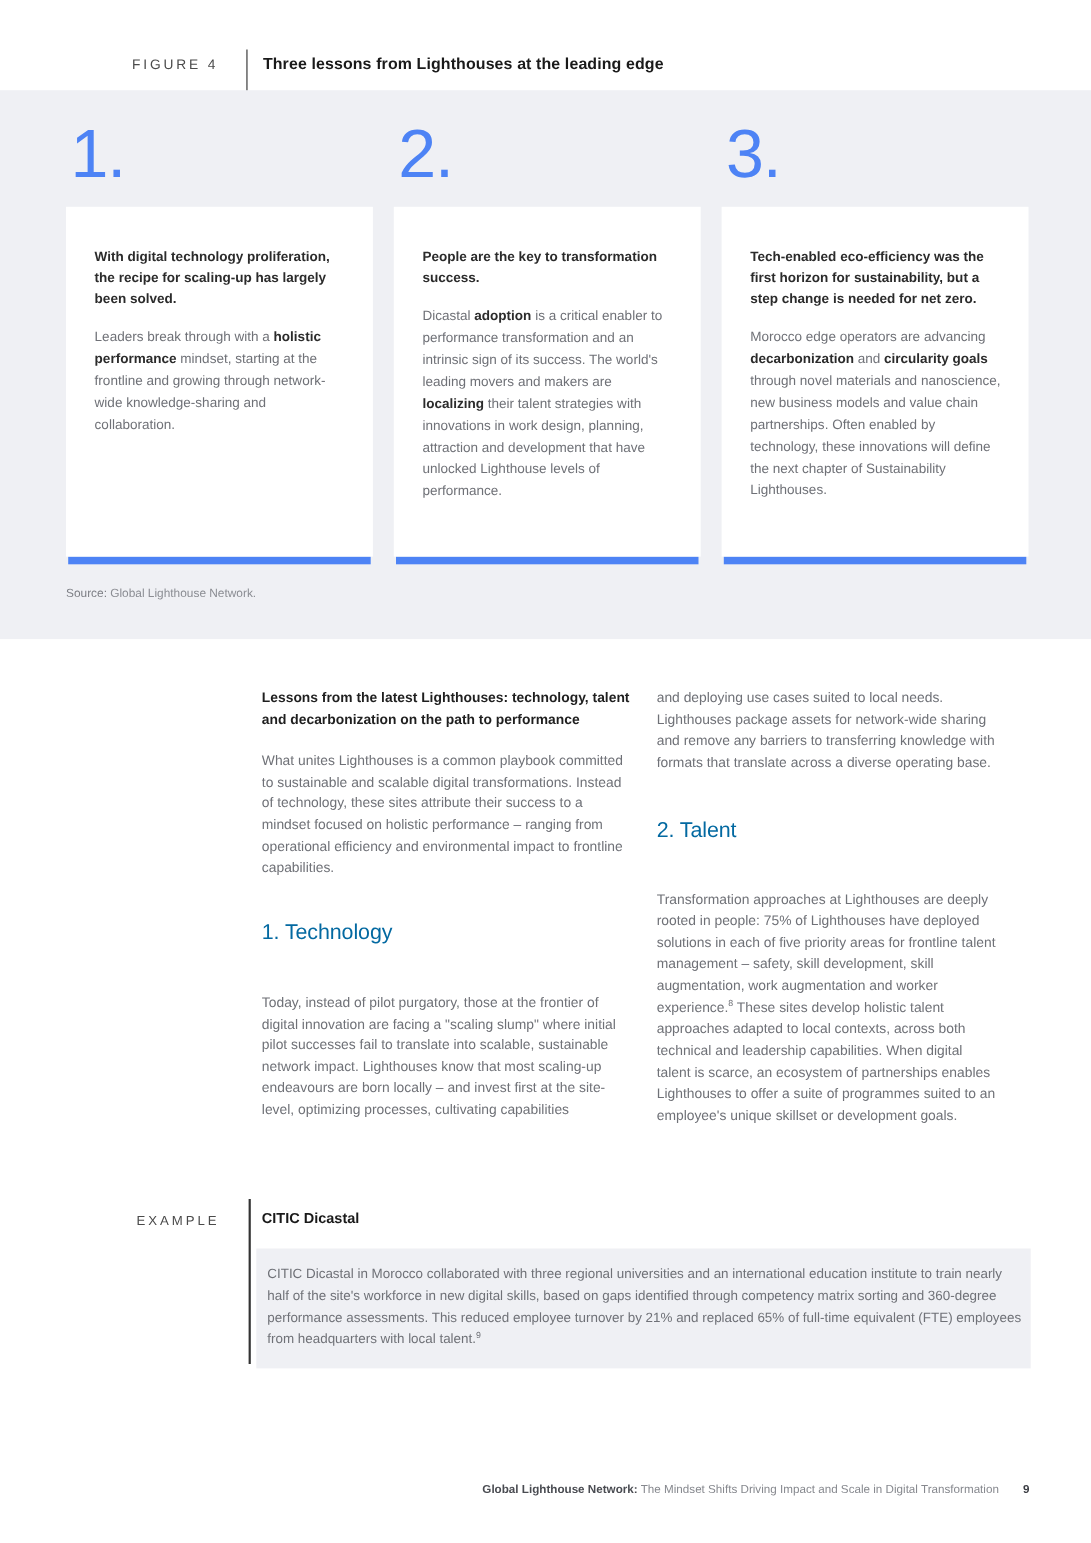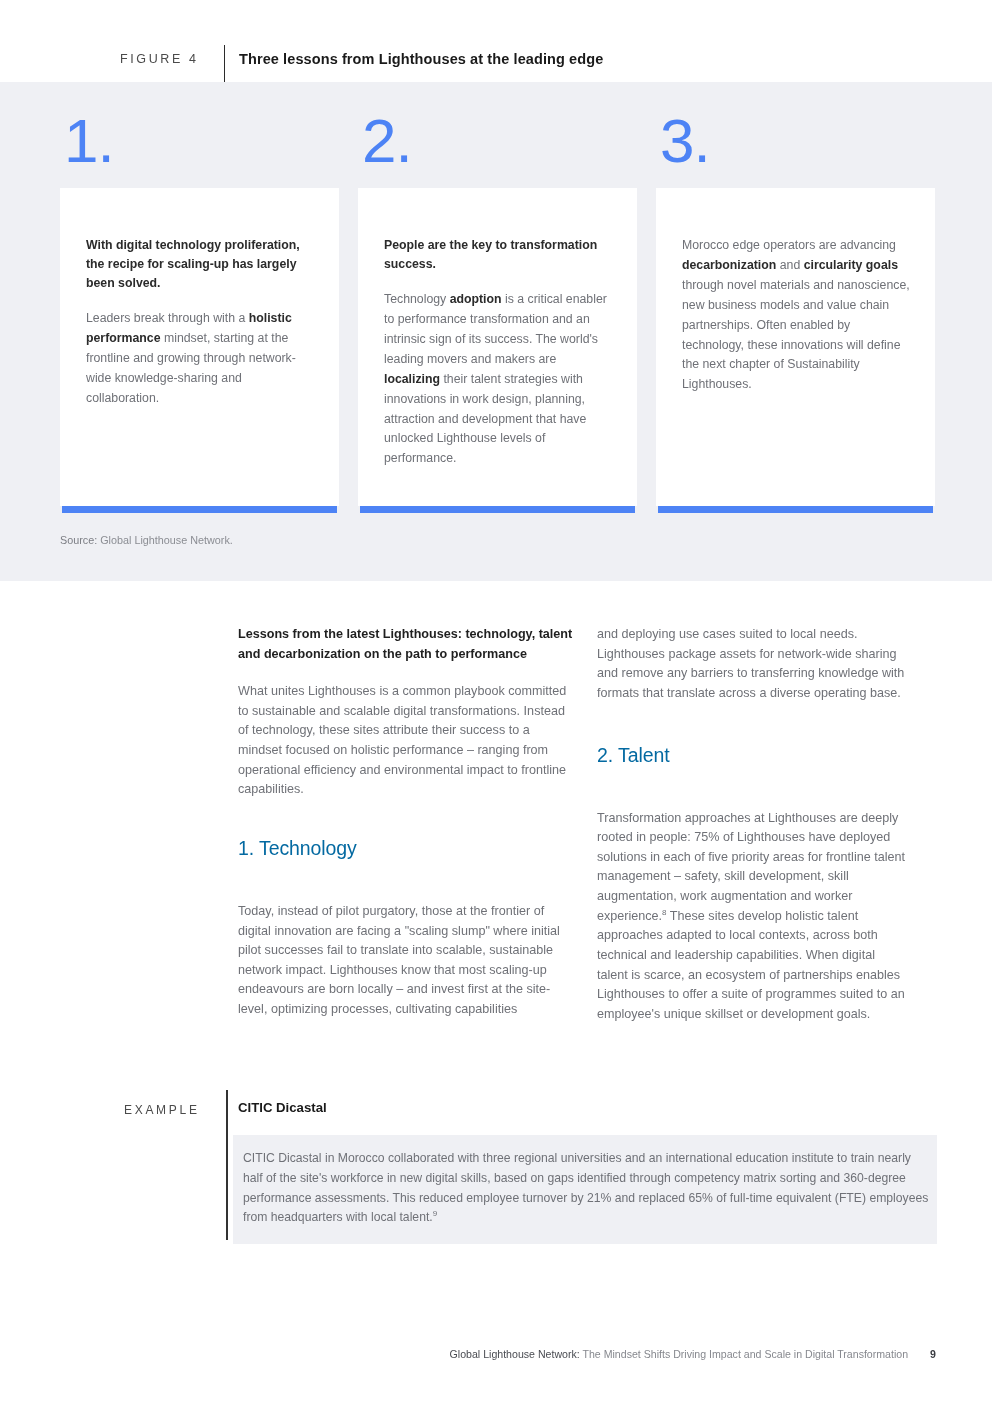--- a/index.html
+++ b/index.html
@@ -80,21 +80,21 @@
     line-height: 1;
     color: #4d83f5;
     font-weight: 400;
     height: 78px;
     padding-left: 4px;
     letter-spacing: -1px;
   }
   .card-body {
     background: #ffffff;
     height: 318px;
-    padding: 48px 24px 0 26px;
+    padding: 36px 24px 0 26px;
     box-sizing: border-box;
     position: relative;
   }
   .card-bar {
     height: 7px;
     background: #4d83f5;
     margin: 0 2px;
   }
   .card-heading {
     font-size: 12.3px;
@@ -213,21 +213,21 @@
     position: absolute;
     left: 0;
     top: 1348px;
     width: 992px;
     font-size: 10.6px;
     color: #86888e;
     text-align: right;
     padding-right: 56px;
     box-sizing: border-box;
   }
-  .footer .brand { font-weight: normal; color: #4a4c52; }
+  .footer .brand { font-weight: bold; color: #4a4c52; }
   .footer .pageno { font-weight: bold; color: #3a3c42; margin-left: 22px; }
 </style>
 </head>
 <body>
 
 <div class="figure-header">
   <div class="figure-label">FIGURE 4</div>
   <div class="figure-divider"></div>
   <div class="figure-title">Three lessons from Lighthouses at the leading edge</div>
 </div>
@@ -241,28 +241,29 @@
         <p class="card-heading">With digital technology proliferation, the recipe for scaling-up has largely been solved.</p>
         <p class="card-text"><span>Leaders break through with a </span><b>holistic performance</b><span> mindset, starting at the frontline and growing through network-wide knowledge-sharing and collaboration.</span></p>
       </div>
       <div class="card-bar"></div>
     </div>
 
     <div class="card">
       <div class="card-number">2.</div>
       <div class="card-body">
         <p class="card-heading">People are the key to transformation success.</p>
-        <p class="card-text"><span>Technology </span><b>adoption</b><span> is a critical enabler to performance transformation and an intrinsic sign of its success. The world's leading movers and makers are </span><b>localizing</b><span> their talent strategies with innovations in work design, planning, attraction and development that have unlocked Lighthouse levels of performance.</span></p>
+        <p class="card-text"><span>Dicastal </span><b>adoption</b><span> is a critical enabler to performance transformation and an intrinsic sign of its success. The world's leading movers and makers are </span><b>localizing</b><span> their talent strategies with innovations in work design, planning, attraction and development that have unlocked Lighthouse levels of performance.</span></p>
       </div>
       <div class="card-bar"></div>
     </div>
 
     <div class="card">
       <div class="card-number">3.</div>
       <div class="card-body">
+        <p class="card-heading">Tech-enabled eco-efficiency was the first horizon for sustainability, but a step change is needed for net zero.</p>
         <p class="card-text"><span>Morocco edge operators are advancing </span><b>decarbonization</b><span> and </span><b>circularity goals</b><span> through novel materials and nanoscience, new business models and value chain partnerships. Often enabled by technology, these innovations will define the next chapter of Sustainability Lighthouses.</span></p>
       </div>
       <div class="card-bar"></div>
     </div>
 
   </div>
 
   <div class="source"><span class="src-label">Source:</span><span> Global Lighthouse Network.</span></div>
 </div>
 

